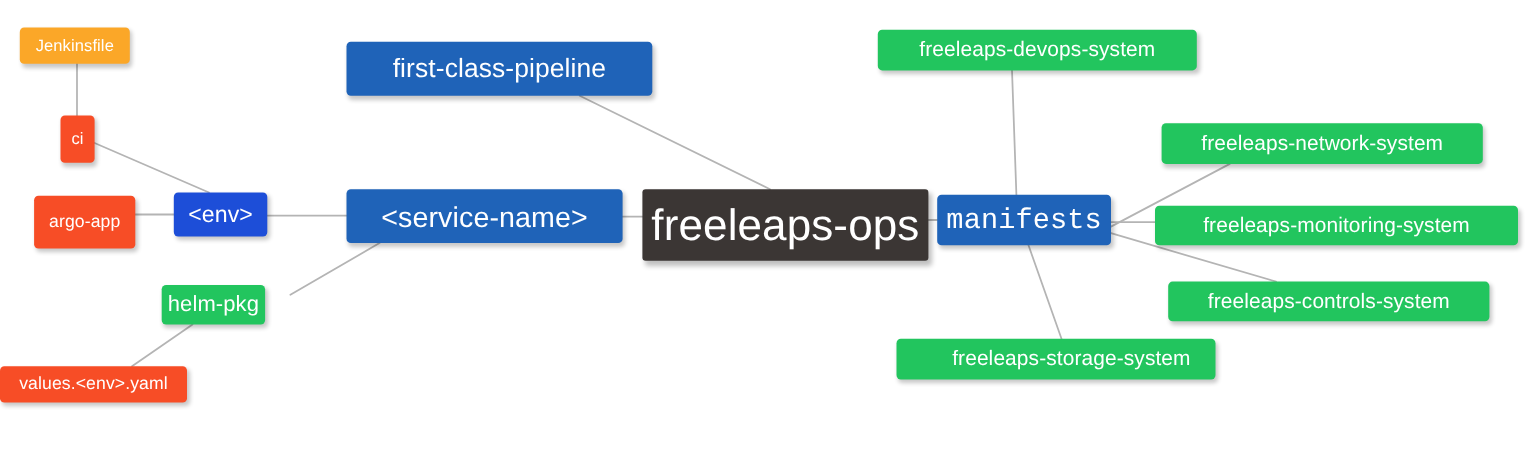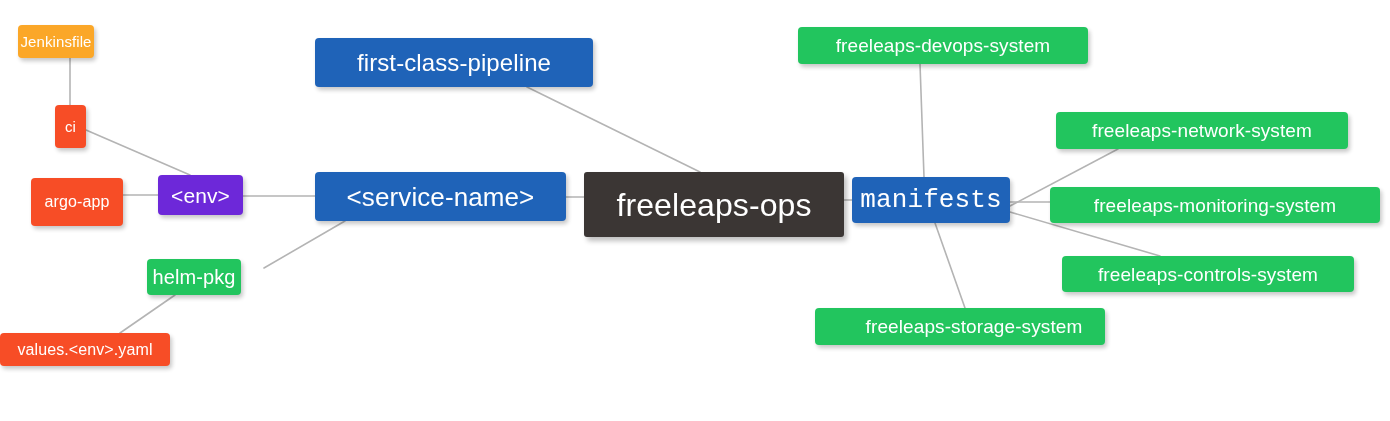--- a/index.html
+++ b/index.html
@@ -63,45 +63,45 @@
       <line x1="527" y1="87" x2="700" y2="172" stroke="#b4b4b4" stroke-width="1.6" stroke-linecap="round"></line>
       <line x1="566" y1="197" x2="584" y2="197" stroke="#b4b4b4" stroke-width="1.6" stroke-linecap="round"></line>
       <line x1="844" y1="200" x2="852" y2="200" stroke="#b4b4b4" stroke-width="1.6" stroke-linecap="round"></line>
       <line x1="924" y1="177" x2="920" y2="64" stroke="#b4b4b4" stroke-width="1.6" stroke-linecap="round"></line>
       <line x1="1010" y1="206" x2="1118" y2="149" stroke="#b4b4b4" stroke-width="1.6" stroke-linecap="round"></line>
       <line x1="1010" y1="202" x2="1050" y2="202" stroke="#b4b4b4" stroke-width="1.6" stroke-linecap="round"></line>
       <line x1="1010" y1="212" x2="1160" y2="256" stroke="#b4b4b4" stroke-width="1.6" stroke-linecap="round"></line>
       <line x1="935" y1="223" x2="965" y2="308" stroke="#b4b4b4" stroke-width="1.6" stroke-linecap="round"></line>
     </svg>
   <div id="node-layer">
-      <div class="node" style="left: 18px; top: 25px; width: 76px; height: 33px; background: rgb(251, 167, 40); font-size: 15px;">
+      <div class="node" style="left: 18px; top: 25px; width: 100px; height: 33px; background: rgb(251, 167, 40); font-size: 15px;">
         <span class="node-label">Jenkinsfile</span>
       </div>
       <div class="node" style="left: 55px; top: 105px; width: 31px; height: 43px; background: rgb(247, 77, 38); font-size: 15px;">
         <span class="node-label">ci</span>
       </div>
       <div class="node" style="left: 31px; top: 178px; width: 92px; height: 48px; background: rgb(247, 77, 38); font-size: 16px;">
         <span class="node-label">argo-app</span>
       </div>
-      <div class="node" style="left: 158px; top: 175px; width: 85px; height: 40px; background: #6d28d9; font-size: 21px; text-align: right;">
+      <div class="node" style="left: 158px; top: 175px; width: 85px; height: 40px; background: #1d4ed8; font-size: 21px; text-align: right;">
         <span class="node-label">&lt;env&gt;</span>
       </div>
       <div class="node" style="left: 147px; top: 259px; width: 94px; height: 36px; background: rgb(34, 197, 94); font-size: 20px;">
         <span class="node-label">helm-pkg</span>
       </div>
       <div class="node" style="left: 0; top: 333px; width: 170px; height: 33px; background: rgb(247, 77, 38); font-size: 16px;">
         <span class="node-label">values.&lt;env&gt;.yaml</span>
       </div>
       <div class="node" style="left: 315px; top: 38px; width: 278px; height: 49px; background: rgb(31, 99, 184); font-size: 24px;">
         <span class="node-label">first-class-pipeline</span>
       </div>
       <div class="node" style="left: 315px; top: 172px; width: 251px; height: 49px; background: rgb(31, 99, 184); font-size: 26px;">
         <span class="node-label">&lt;service-name&gt;</span>
       </div>
-      <div class="node root" style="left: 584px; top: 172px; width: 260px; height: 65px; background: rgb(59, 54, 52); font-size: 32px;">
+      <div class="node root" style="left: 584px; top: 172px; width: 260px; height: 65px; background: rgb(59, 54, 52); font-size: 40px;">
         <span class="node-label">freeleaps-ops</span>
       </div>
       <div class="node" style="left: 852px; top: 177px; width: 158px; height: 46px; background: rgb(31, 99, 184); font-size: 26px; font-family: Liberation Mono, monospace;">
         <span class="node-label">manifests</span>
       </div>
       <div class="node" style="left: 798px; top: 27px; width: 290px; height: 37px; background: rgb(34, 197, 94); font-size: 19px;">
         <span class="node-label">freeleaps-devops-system</span>
       </div>
       <div class="node" style="left: 1056px; top: 112px; width: 292px; height: 37px; background: rgb(34, 197, 94); font-size: 19px;">
         <span class="node-label">freeleaps-network-system</span>

